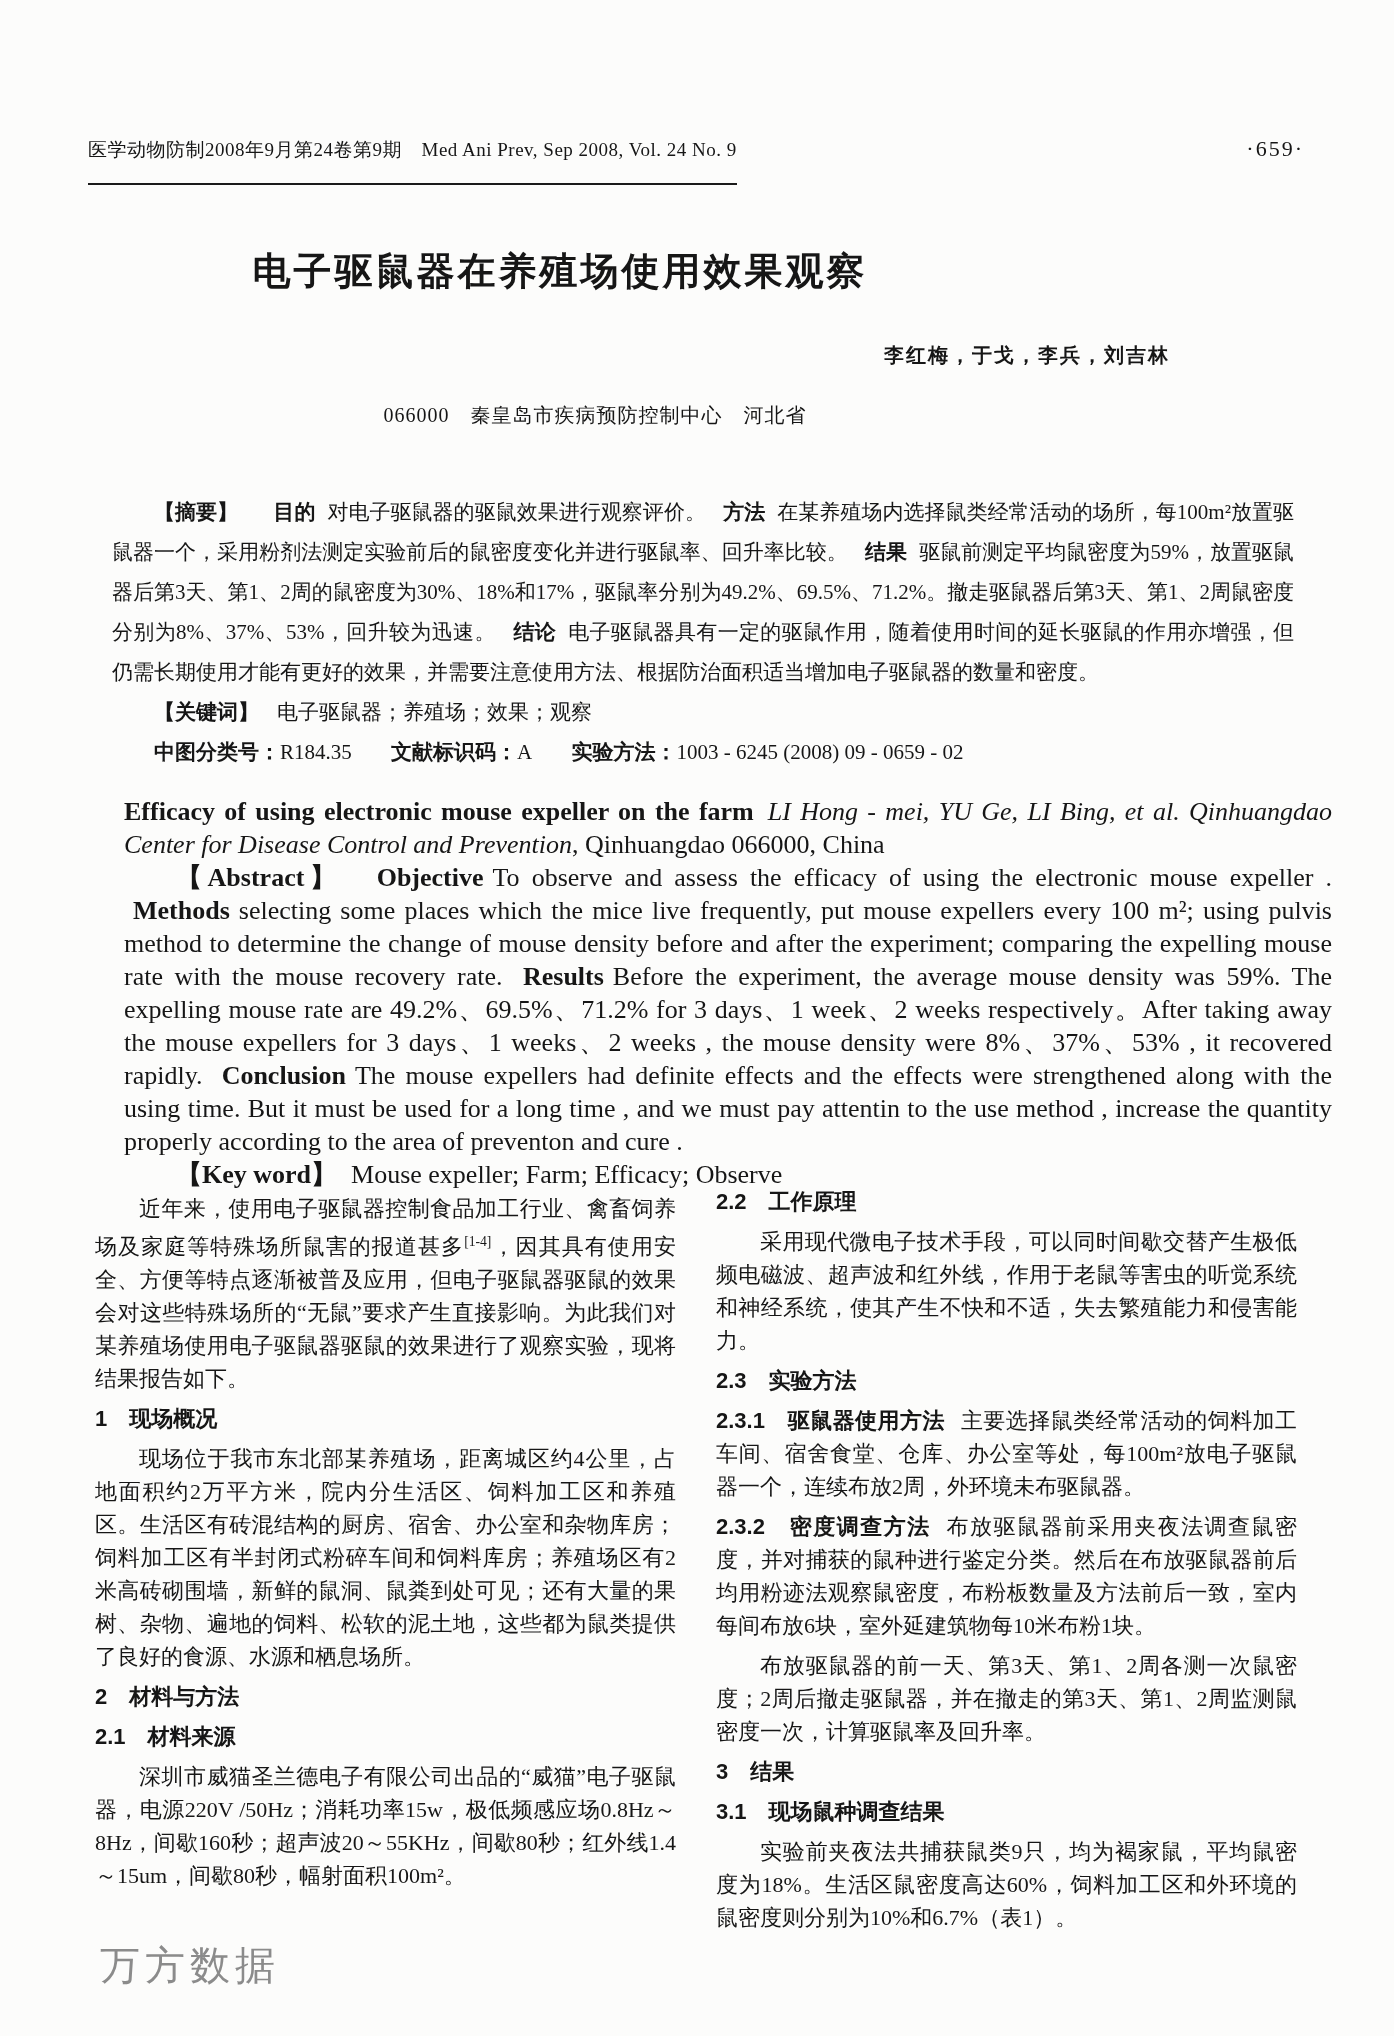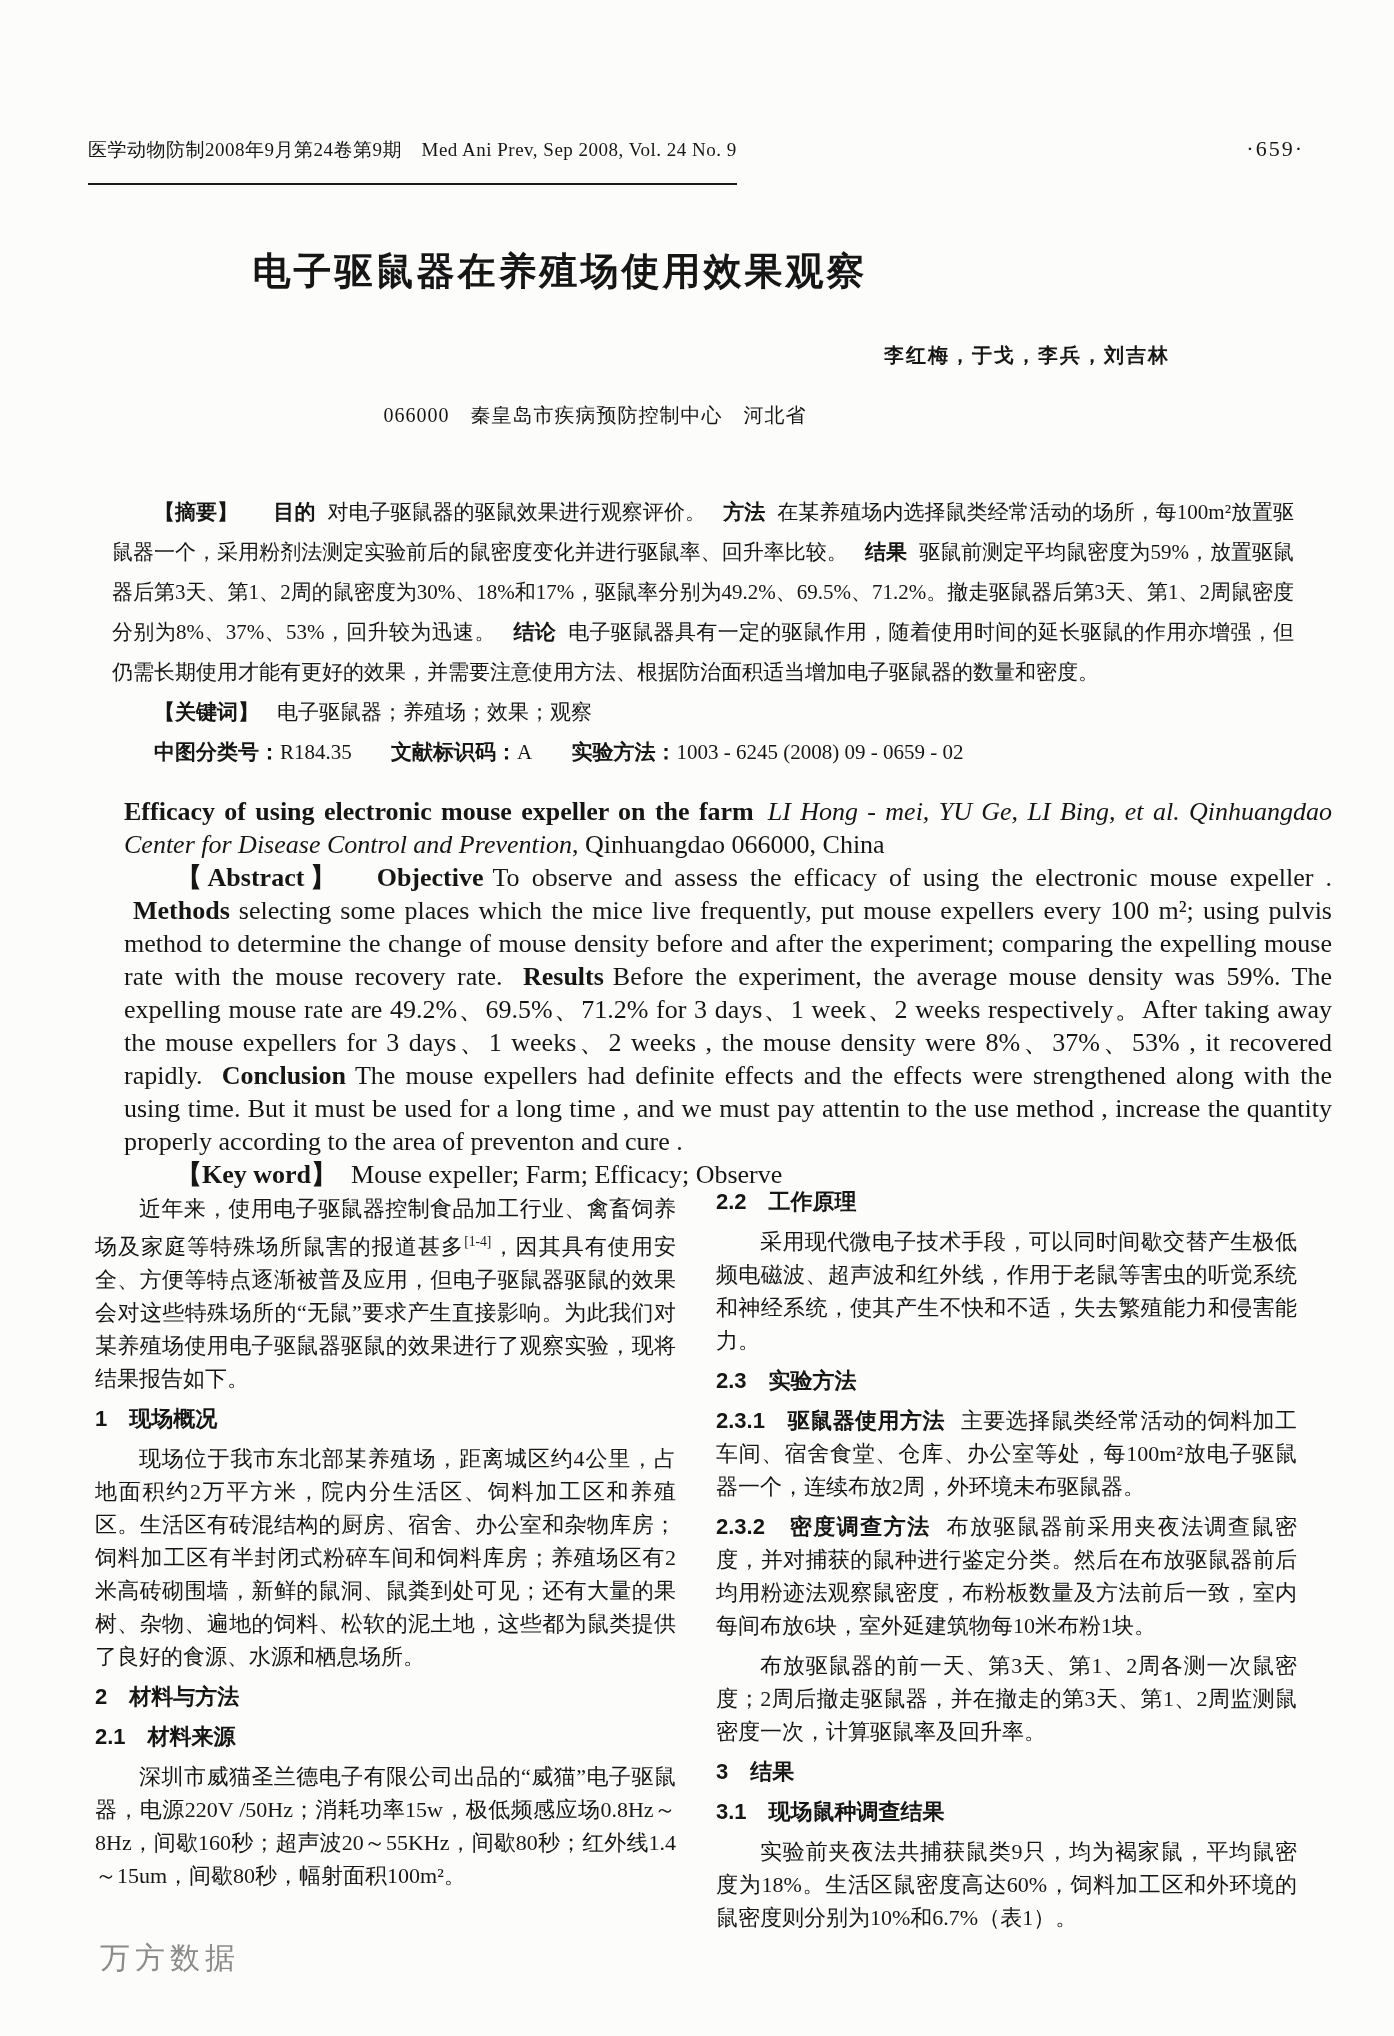--- a/index.html
+++ b/index.html
@@ -60,21 +60,21 @@
   .col p.indent { text-indent:2em; }
   .h-sec { margin:15px 0 14px; font-size:22px; }
   .h-sub { margin:2px 0 2px; font-size:22px; }
   .col .h-sec:first-child, .col .h-sub:first-child { margin-top:0; }
   .inline-h { margin-right:16px; }
   sup { font-size:0.62em; }
 
   
   .watermark {
     position:absolute; top:1938px; left:100px;
-    font-size:30px; letter-spacing:5px; color:#8b8b8b;
+    font-size:40px; letter-spacing:5px; color:#8b8b8b;
   }
 </style>
 </head>
 <body>
 
 <div class="page">
 
   <div class="header-row">
     <span class="journal-line">医学动物防制2008年9月第24卷第9期　Med Ani Prev, Sep 2008, Vol. 24 No. 9</span>
     <span class="page-number">·659·</span>

